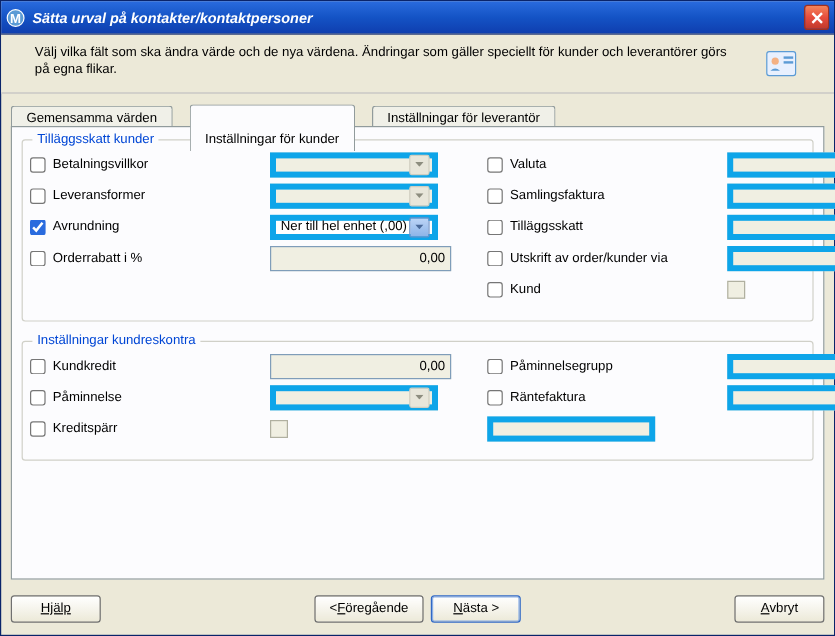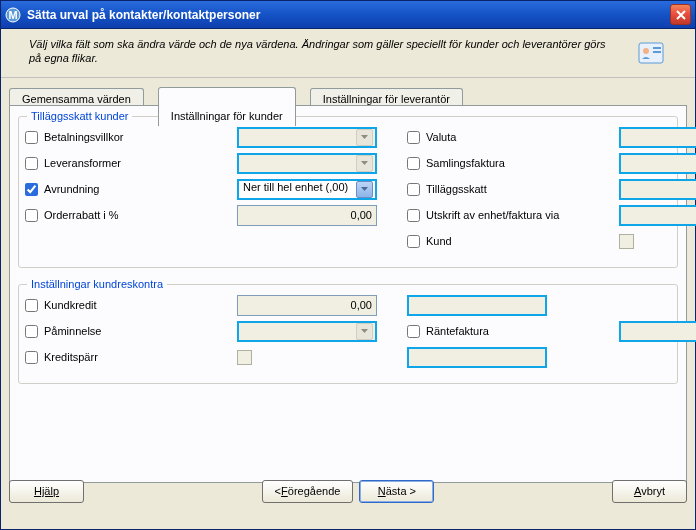--- a/index.html
+++ b/index.html
@@ -2,56 +2,56 @@
 <html><head>
 <meta charset="utf-8">
 <style>
 * { box-sizing: border-box; font-family: Tahoma, Arial, sans-serif; font-size: 11px; }
 body { margin: 0; padding: 0; background: #ece9d8; width: 696px; height: 530px; overflow: hidden; }
 
 .window { width: 696px; height: 530px; border: 1px solid #0a246a; background: #ece9d8; position: relative; }
 
 .titlebar { height: 28px; background: linear-gradient(to bottom, #2a6bde 0%, #1453c5 50%, #0f3eaf 100%); display: flex; align-items: center; padding: 0 4px; color: white; border-bottom: 1px solid #0a246a; }
 .titlebar .app-icon { width: 16px; height: 16px; margin-right: 6px; display: inline-flex; align-items: center; justify-content: center; }
-.titlebar .title { flex: 1; font-weight: bold; font-size: 12px; }
+.titlebar .title { flex: 1; font-weight: bold; font-size: 12px; font-style: italic; }
 .titlebar .close-btn { width: 21px; height: 21px; background: linear-gradient(to bottom, #f4845a 0%, #e74c3c 50%, #c0392b 100%); border: 1px solid #a03020; border-radius: 3px; display: flex; align-items: center; justify-content: center; cursor: pointer; }
 .titlebar .close-btn svg { width: 10px; height: 10px; }
 
-.infobar { padding: 8px 28px 8px 28px; display: flex; align-items: flex-start; border-bottom: 1px solid #c0c0c0; background: #ece9d8; font-style: italic; }
+.infobar { padding: 8px 28px 8px 28px; display: flex; align-items: flex-start; border-bottom: 1px solid #c0c0c0; background: #ece9d8; }
 .infobar .info-text { flex: 1; color: #000; line-height: 1.3; padding-right: 8px; }
 .infobar .info-icon { width: 32px; height: 32px; margin-left: 8px; display: flex; align-items: center; justify-content: center; }
 
 .tabs { position: absolute; top: 86px; left: 8px; right: 8px; display: flex; }
 .tab { padding: 4px 12px; border: 1px solid #919b9c; border-bottom: none; background: #f0f0e8; border-radius: 3px 3px 0 0; margin-right: 14px; position: relative; top: 1px; cursor: pointer; }
 .tab.active { background: #fcfcfe; z-index: 2; top: 0; padding-top: 22px; }
 
 .tab-panel { position: absolute; top: 104px; left: 8px; right: 8px; bottom: 46px; border: 1px solid #919b9c; background: #fcfcfe; padding: 10px 8px; }
 
 .fieldset { border: 1px solid #d0d0c8; border-radius: 3px; margin-bottom: 16px; padding: 8px 6px 12px 6px; position: relative; }
 .fieldset .legend { position: absolute; top: -7px; left: 8px; background: #fcfcfe; padding: 0 4px; color: #0046d5; }
 
-.row { display: flex; align-items: center; height: 24px; margin-bottom: 2px; gap: 12px; }
+.row { display: flex; align-items: center; height: 24px; margin-bottom: 2px; }
 .cols { display: flex; }
 .col { flex: 1; }
 
 .chk-label { display: flex; align-items: center; width: 200px; }
 .chk-label input[type=checkbox] { width: 13px; height: 13px; margin: 0 6px 0 0; accent-color: #2a6bde; }
 .chk-label span { color: #000; }
 
-.dropdown { width: 140px; height: 21px; border: 2px solid #0ea5e9; background: #fff; display: flex; align-items: flex-start; padding: 0 2px; }
+.dropdown { width: 140px; height: 21px; border: 5px solid #0ea5e9; background: #fff; display: flex; align-items: center; padding: 0 2px; }
 .dropdown.disabled { background: #f0efe2; }
 .dropdown .dd-text { flex: 1; padding-left: 2px; color: #000; white-space: nowrap; overflow: hidden; }
 .dropdown .dd-btn { width: 17px; height: 17px; background: linear-gradient(to bottom, #e2eefd 0%, #c5d9f1 100%); border: 1px solid #b4c7e7; border-radius: 2px; display: flex; align-items: center; justify-content: center; }
 .dropdown.disabled .dd-btn { background: #e8e6da; border-color: #d0cec0; }
 
-.numbox { width: 140px; height: 21px; border: 1px solid #7f9db9; background: #f0efe2; text-align: right; padding: 0 4px; color: #000; line-height: 19px; }
+.numbox { width: 151px; height: 21px; border: 1px solid #7f9db9; background: #f0efe2; text-align: right; padding: 0 4px; color: #000; line-height: 19px; }
 
 .small-chk { width: 15px; height: 15px; border: 1px solid #b0b0a0; background: #f0efe2; }
 
-.button-bar { position: absolute; left: 8px; right: 8px; bottom: 24px; height: 28px; display: flex; align-items: center; }
+.button-bar { position: absolute; left: 8px; right: 8px; bottom: 8px; height: 28px; display: flex; align-items: center; }
 .btn { height: 23px; min-width: 75px; background: linear-gradient(to bottom, #fff 0%, #ece9d8 100%); border: 1px solid #707070; border-radius: 3px; padding: 0 12px; cursor: pointer; display: inline-flex; align-items: center; justify-content: center; }
 .btn.default { border: 1px solid #3169c6; box-shadow: 0 0 0 1px #89ade4 inset; }
 .btn .ul { text-decoration: underline; }
 
 .spacer { flex: 1; }
 </style>
 </head>
 <body>
 
 <div class="window">
@@ -170,21 +170,21 @@
                 <input type="checkbox" style="">
                 <span>Tilläggsskatt</span>
               </label>
             <div class="dropdown disabled">
                 <div class="dd-text"></div>
               </div>
           </div>
           <div class="row">
             <label class="chk-label">
                 <input type="checkbox" style="">
-                <span>Utskrift av enhet/faktura via</span>
+                <span>Utskrift av order/kunder via</span>
               </label>
             <div class="dropdown disabled">
                 <div class="dd-text"></div>
               </div>
           </div>
           <div class="row">
             <label class="chk-label">
                 <input type="checkbox" style="">
                 <span>Kund</span>
               </label>
@@ -222,20 +222,24 @@
           <div class="row">
             <label class="chk-label">
                 <input type="checkbox" style="">
                 <span>Kreditspärr</span>
               </label>
             <div class="small-chk"></div>
           </div>
         </div>
         <div class="col" style="padding-left:30px;">
           <div class="row">
+            <label class="chk-label">
+                <input type="checkbox" style="">
+                <span>Påminnelsegrupp</span>
+              </label>
             <div class="dropdown disabled">
                 <div class="dd-text"></div>
               </div>
           </div>
           <div class="row">
             <label class="chk-label">
                 <input type="checkbox" style="">
                 <span>Räntefaktura</span>
               </label>
             <div class="dropdown disabled">

